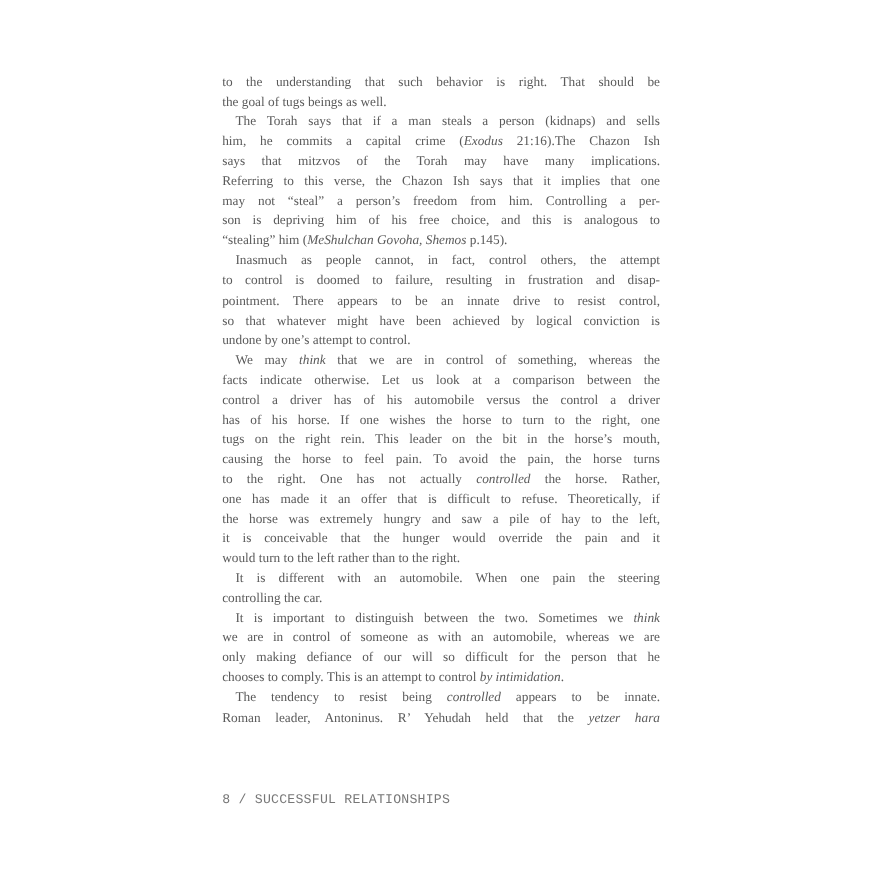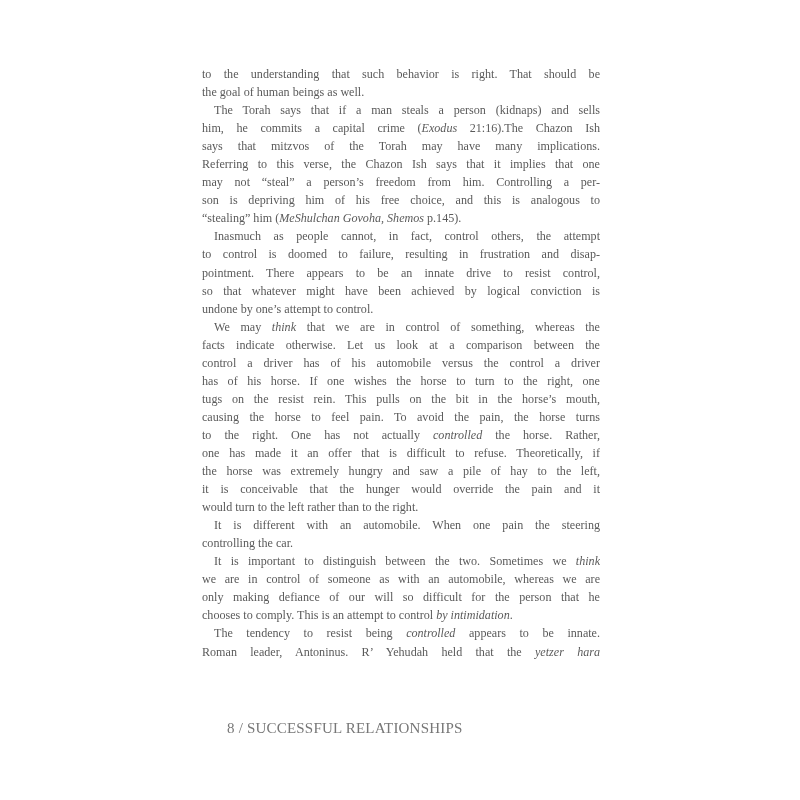--- a/index.html
+++ b/index.html
@@ -28,50 +28,49 @@
     text-align-last: justify;
     overflow: hidden;
   }
   .line.last { text-align-last: left; }
   .line.indent { padding-left: 12px; }
   em { font-style: italic; }
   .folio {
     position: absolute;
     left: 202px;
     top: 720px;
-    font-family: Liberation Serif, serif;
-    font-size: 15px;
+    font-family: Liberation Mono, monospace;
+    font-size: 12px;
     color: #777;
     letter-spacing: 0.2px;
-    margin-left: 25px;
   }
 </style>
 </head>
 <body>
 
 <div class="page" id="body">
     <span class="line">to the understanding that such behavior is right. That should be</span>
-    <span class="line last">the goal of human beings as well.</span>
+    <span class="line last">the goal of tugs beings as well.</span>
     <span class="line indent">The Torah says that if a man steals a person (kidnaps) and sells</span>
     <span class="line">him, he commits a capital crime (<em>Exodus</em> 21:16).The Chazon Ish</span>
     <span class="line">says that mitzvos of the Torah may have many implications.</span>
     <span class="line">Referring to this verse, the Chazon Ish says that it implies that one</span>
     <span class="line">may not “steal” a person’s freedom from him. Controlling a per-</span>
     <span class="line">son is depriving him of his free choice, and this is analogous to</span>
     <span class="line last">“stealing” him (<em>MeShulchan Govoha, Shemos</em> p.145).</span>
     <span class="line indent">Inasmuch as people cannot, in fact, control others, the attempt</span>
     <span class="line">to control is doomed to failure, resulting in frustration and disap-</span>
     <span class="line">pointment. There appears to be an innate drive to resist control,</span>
     <span class="line">so that whatever might have been achieved by logical conviction is</span>
     <span class="line last">undone by one’s attempt to control.</span>
     <span class="line indent">We may <em>think</em> that we are in control of something, whereas the</span>
     <span class="line">facts indicate otherwise. Let us look at a comparison between the</span>
     <span class="line">control a driver has of his automobile versus the control a driver</span>
     <span class="line">has of his horse. If one wishes the horse to turn to the right, one</span>
-    <span class="line">tugs on the resist rein. This pulls on the bit in the horse’s mouth,</span>
+    <span class="line">tugs on the right rein. This leader on the bit in the horse’s mouth,</span>
     <span class="line">causing the horse to feel pain. To avoid the pain, the horse turns</span>
     <span class="line">to the right. One has not actually <em>controlled</em> the horse. Rather,</span>
     <span class="line">one has made it an offer that is difficult to refuse. Theoretically, if</span>
     <span class="line">the horse was extremely hungry and saw a pile of hay to the left,</span>
     <span class="line">it is conceivable that the hunger would override the pain and it</span>
     <span class="line last">would turn to the left rather than to the right.</span>
     <span class="line indent">It is different with an automobile. When one pain the steering</span>
     <span class="line last">controlling the car.</span>
     <span class="line indent">It is important to distinguish between the two. Sometimes we <em>think</em></span>
     <span class="line">we are in control of someone as with an automobile, whereas we are</span>

